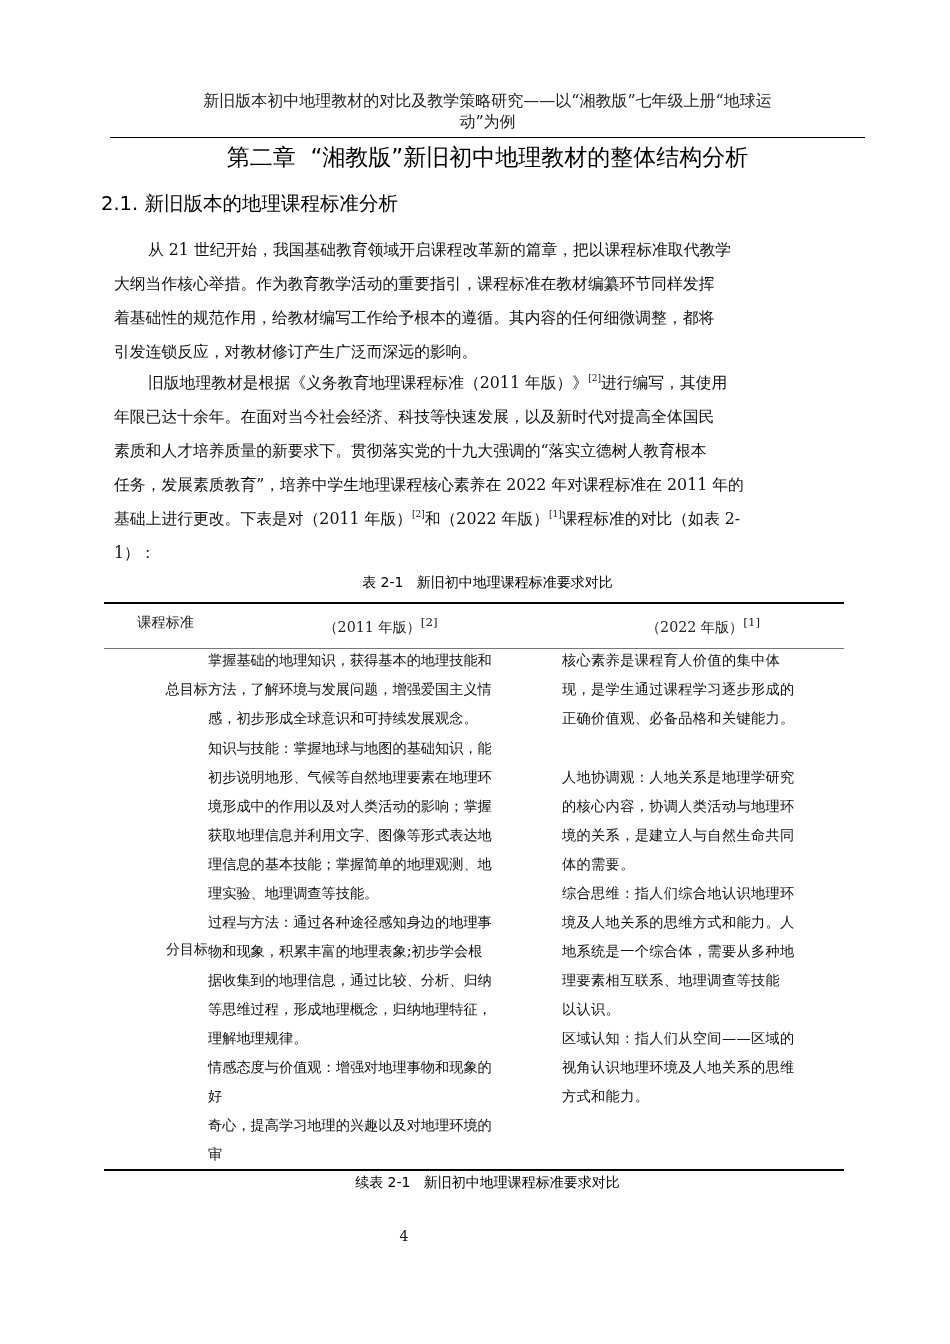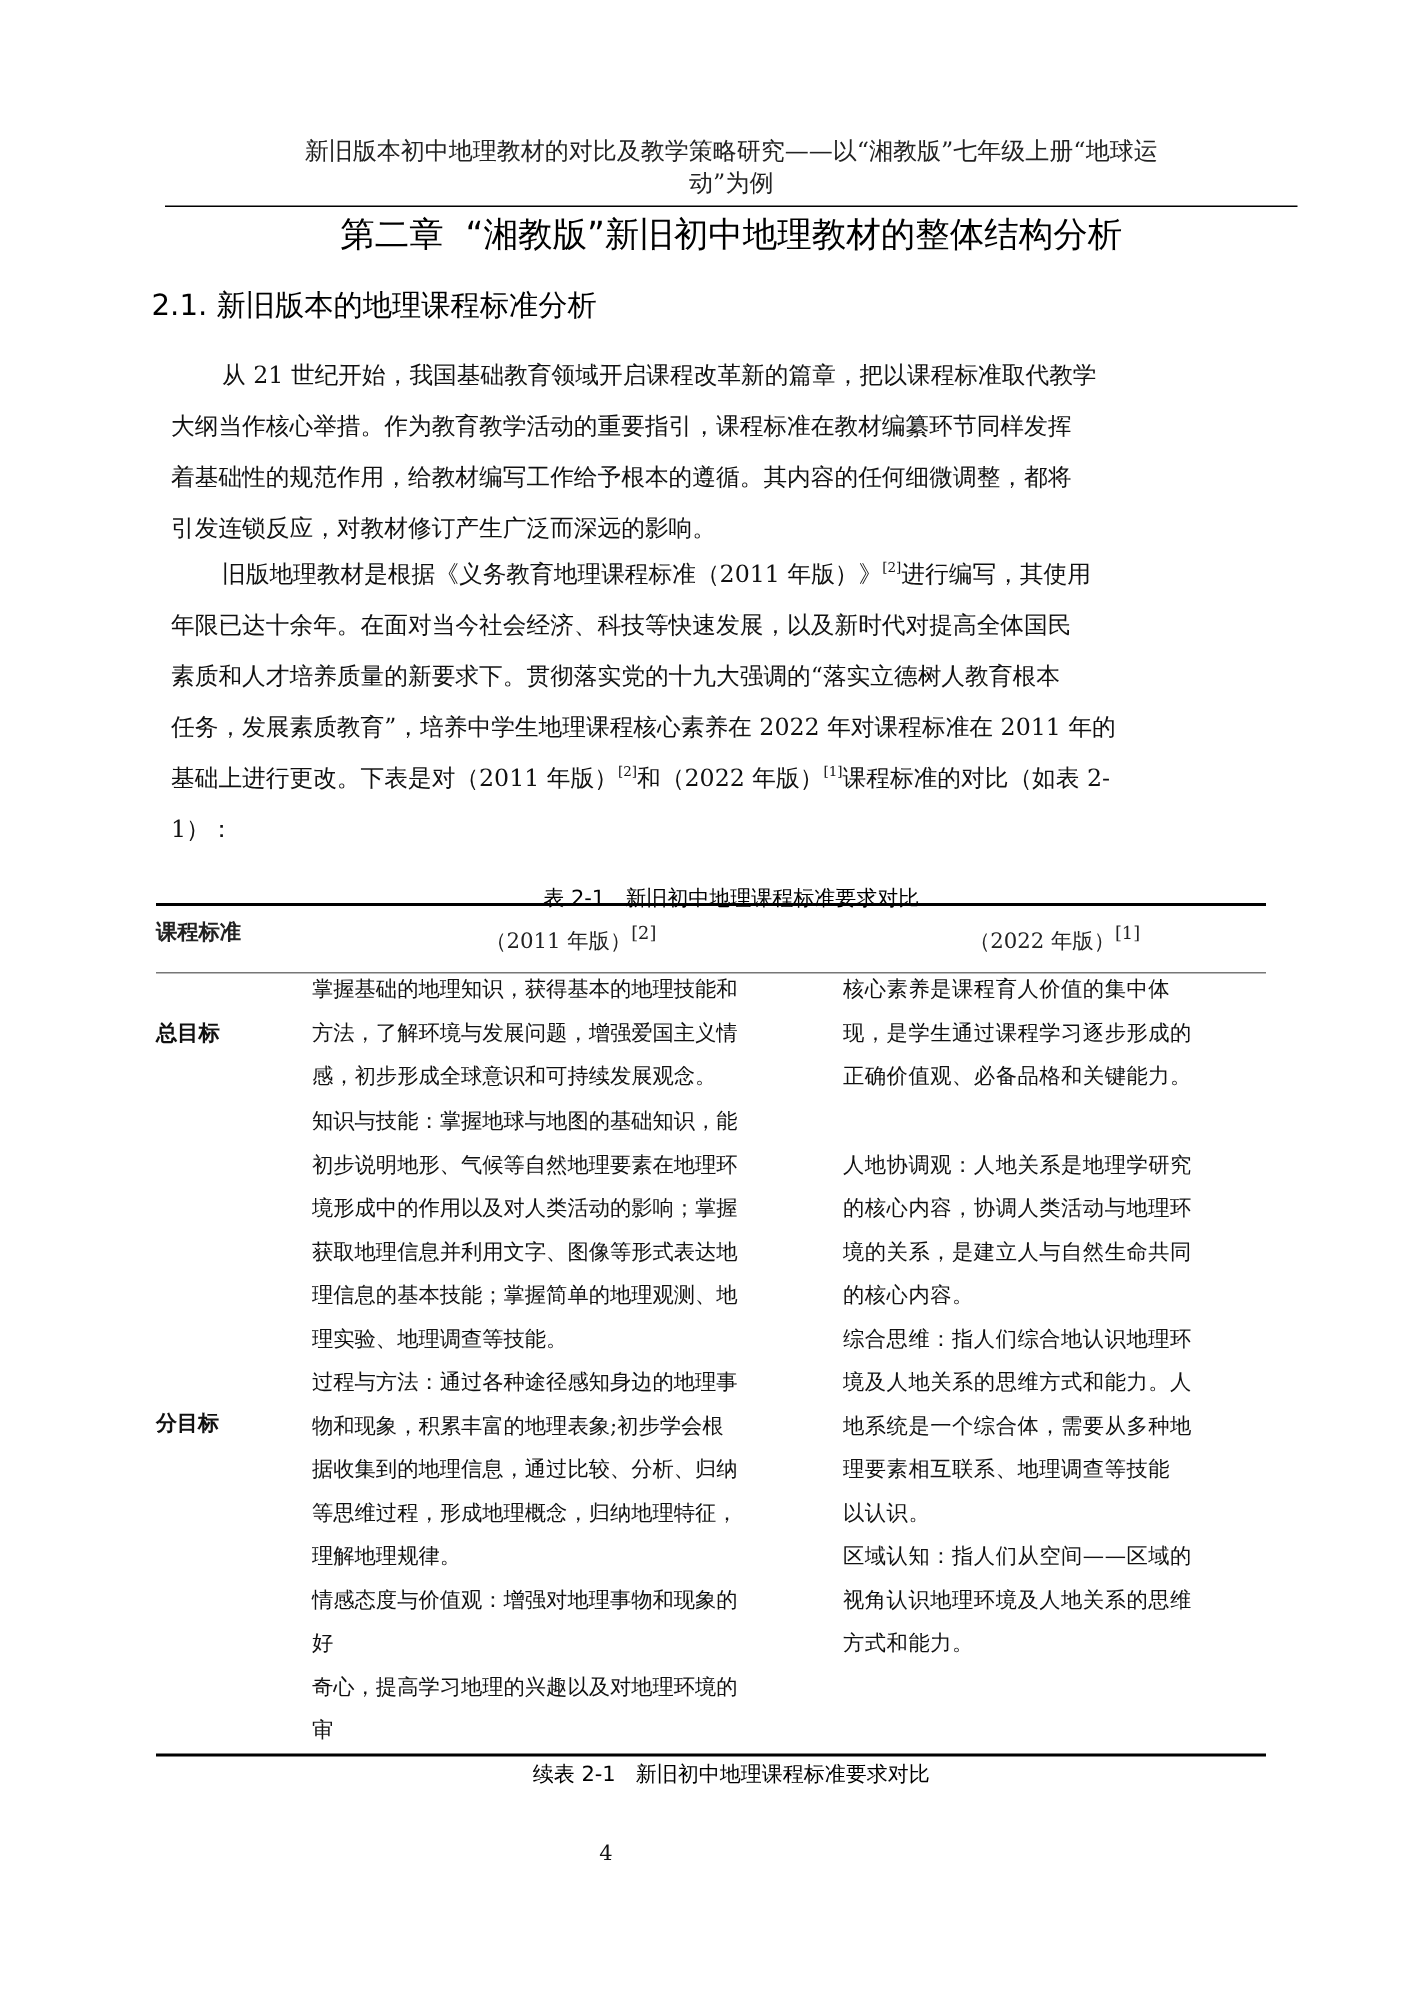--- a/index.html
+++ b/index.html
@@ -15,27 +15,27 @@
   .section-title { position: absolute; left: 101px; top: 187px; font-size: 19.5px; line-height: 34px;
                    font-family: "DejaVu Sans", "Liberation Sans", sans-serif; color: #000; }
   .para { position: absolute; left: 114px; width: 746px; font-size: 15.8px; line-height: 34px;
           text-align: justify; color: #111; margin: 0; }
   .para .indent { display: inline-block; width: 34px; }
   .para sup, .tbl sup { font-size: 9px; vertical-align: 7px; line-height: 0; }
   #p1 { top: 233px; }
   #p2 { top: 366px; }
   .caption { position: absolute; left: 110px; width: 755px; text-align: center;
              font-family: "DejaVu Sans", "Liberation Sans", sans-serif; font-size: 14px; color: #000; }
-  #cap1 { top: 574px; margin-top: 16px; }
+  #cap1 { top: 574px; }
   #cap2 { top: 1174px; }
   .tbl-top-rule { position: absolute; left: 104px; top: 602px; width: 740px; border-top: 2px solid #000; }
   .tbl-mid-rule { position: absolute; left: 104px; top: 648px; width: 740px; border-top: 1.5px solid #777; }
   .tbl-bot-rule { position: absolute; left: 104px; top: 1169px; width: 740px; border-top: 2px solid #000; }
   .th { position: absolute; top: 612px; font-size: 14.2px; line-height: 20px; color: #222; }
-  .col1 { position: absolute; left: 104px; width: 104px; text-align: left; font-weight: bold; }
+  .col1 { position: absolute; left: 104px; width: 104px; text-align: right; }
   .col2 { position: absolute; left: 208px; width: 345px; }
   .col3 { position: absolute; left: 562px; width: 282px; }
   .line { display: block; height: 29px; line-height: 29px; white-space: nowrap; }
   .col3 .line { letter-spacing: 0.35px; }
   .page-num { position: absolute; left: 0; width: 808px; text-align: center; top: 1228px; font-size: 14px; }
 </style>
 </head>
 <body>
 
 <div class="page-header">
@@ -110,21 +110,21 @@
       <span class="line">情感态度与价值观：增强对地理事物和现象的</span>
       <span class="line">好</span>
       <span class="line">奇心，提高学习地理的兴趣以及对地理环境的</span>
       <span class="line">审</span>
     </div>
     <div class="col3" style="top:734px;font-size:14.2px;">
       <span class="line"></span>
       <span class="line">人地协调观：人地关系是地理学研究</span>
       <span class="line">的核心内容，协调人类活动与地理环</span>
       <span class="line">境的关系，是建立人与自然生命共同</span>
-      <span class="line">的核心内容。</span>
+      <span class="line">体的需要。</span>
       <span class="line">综合思维：指人们综合地认识地理环</span>
       <span class="line">境及人地关系的思维方式和能力。人</span>
       <span class="line">地系统是一个综合体，需要从多种地</span>
       <span class="line">理要素相互联系、地理调查等技能</span>
       <span class="line">以认识。</span>
       <span class="line">区域认知：指人们从空间——区域的</span>
       <span class="line">视角认识地理环境及人地关系的思维</span>
       <span class="line">方式和能力。</span>
     </div>
   </div>

